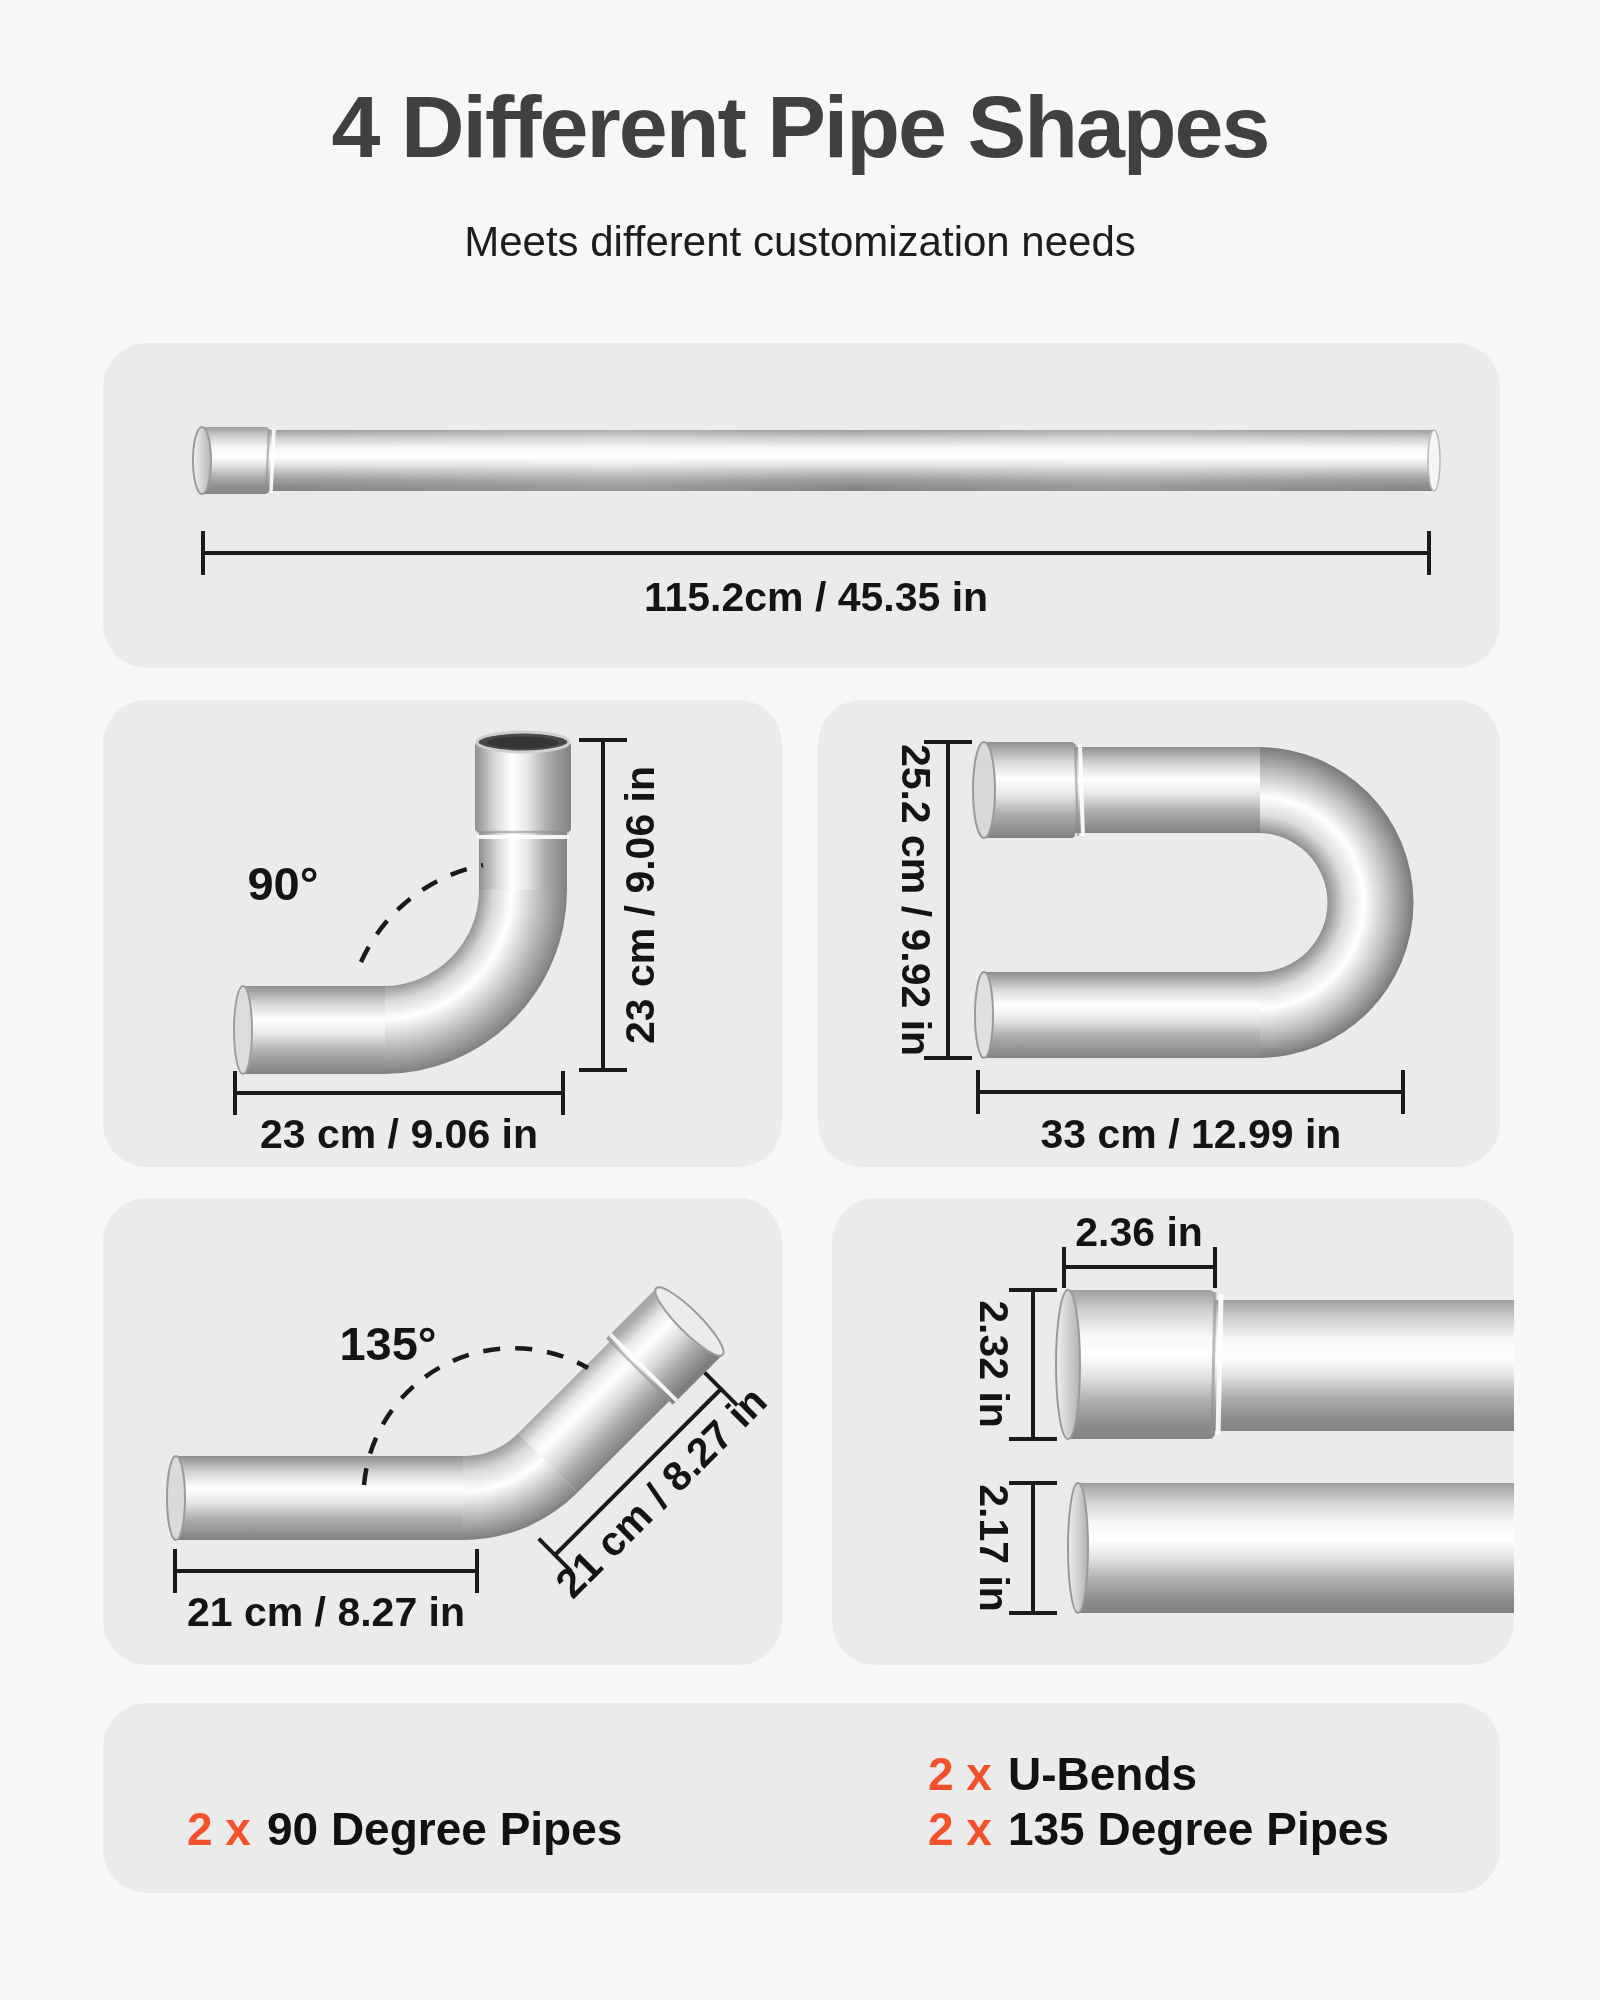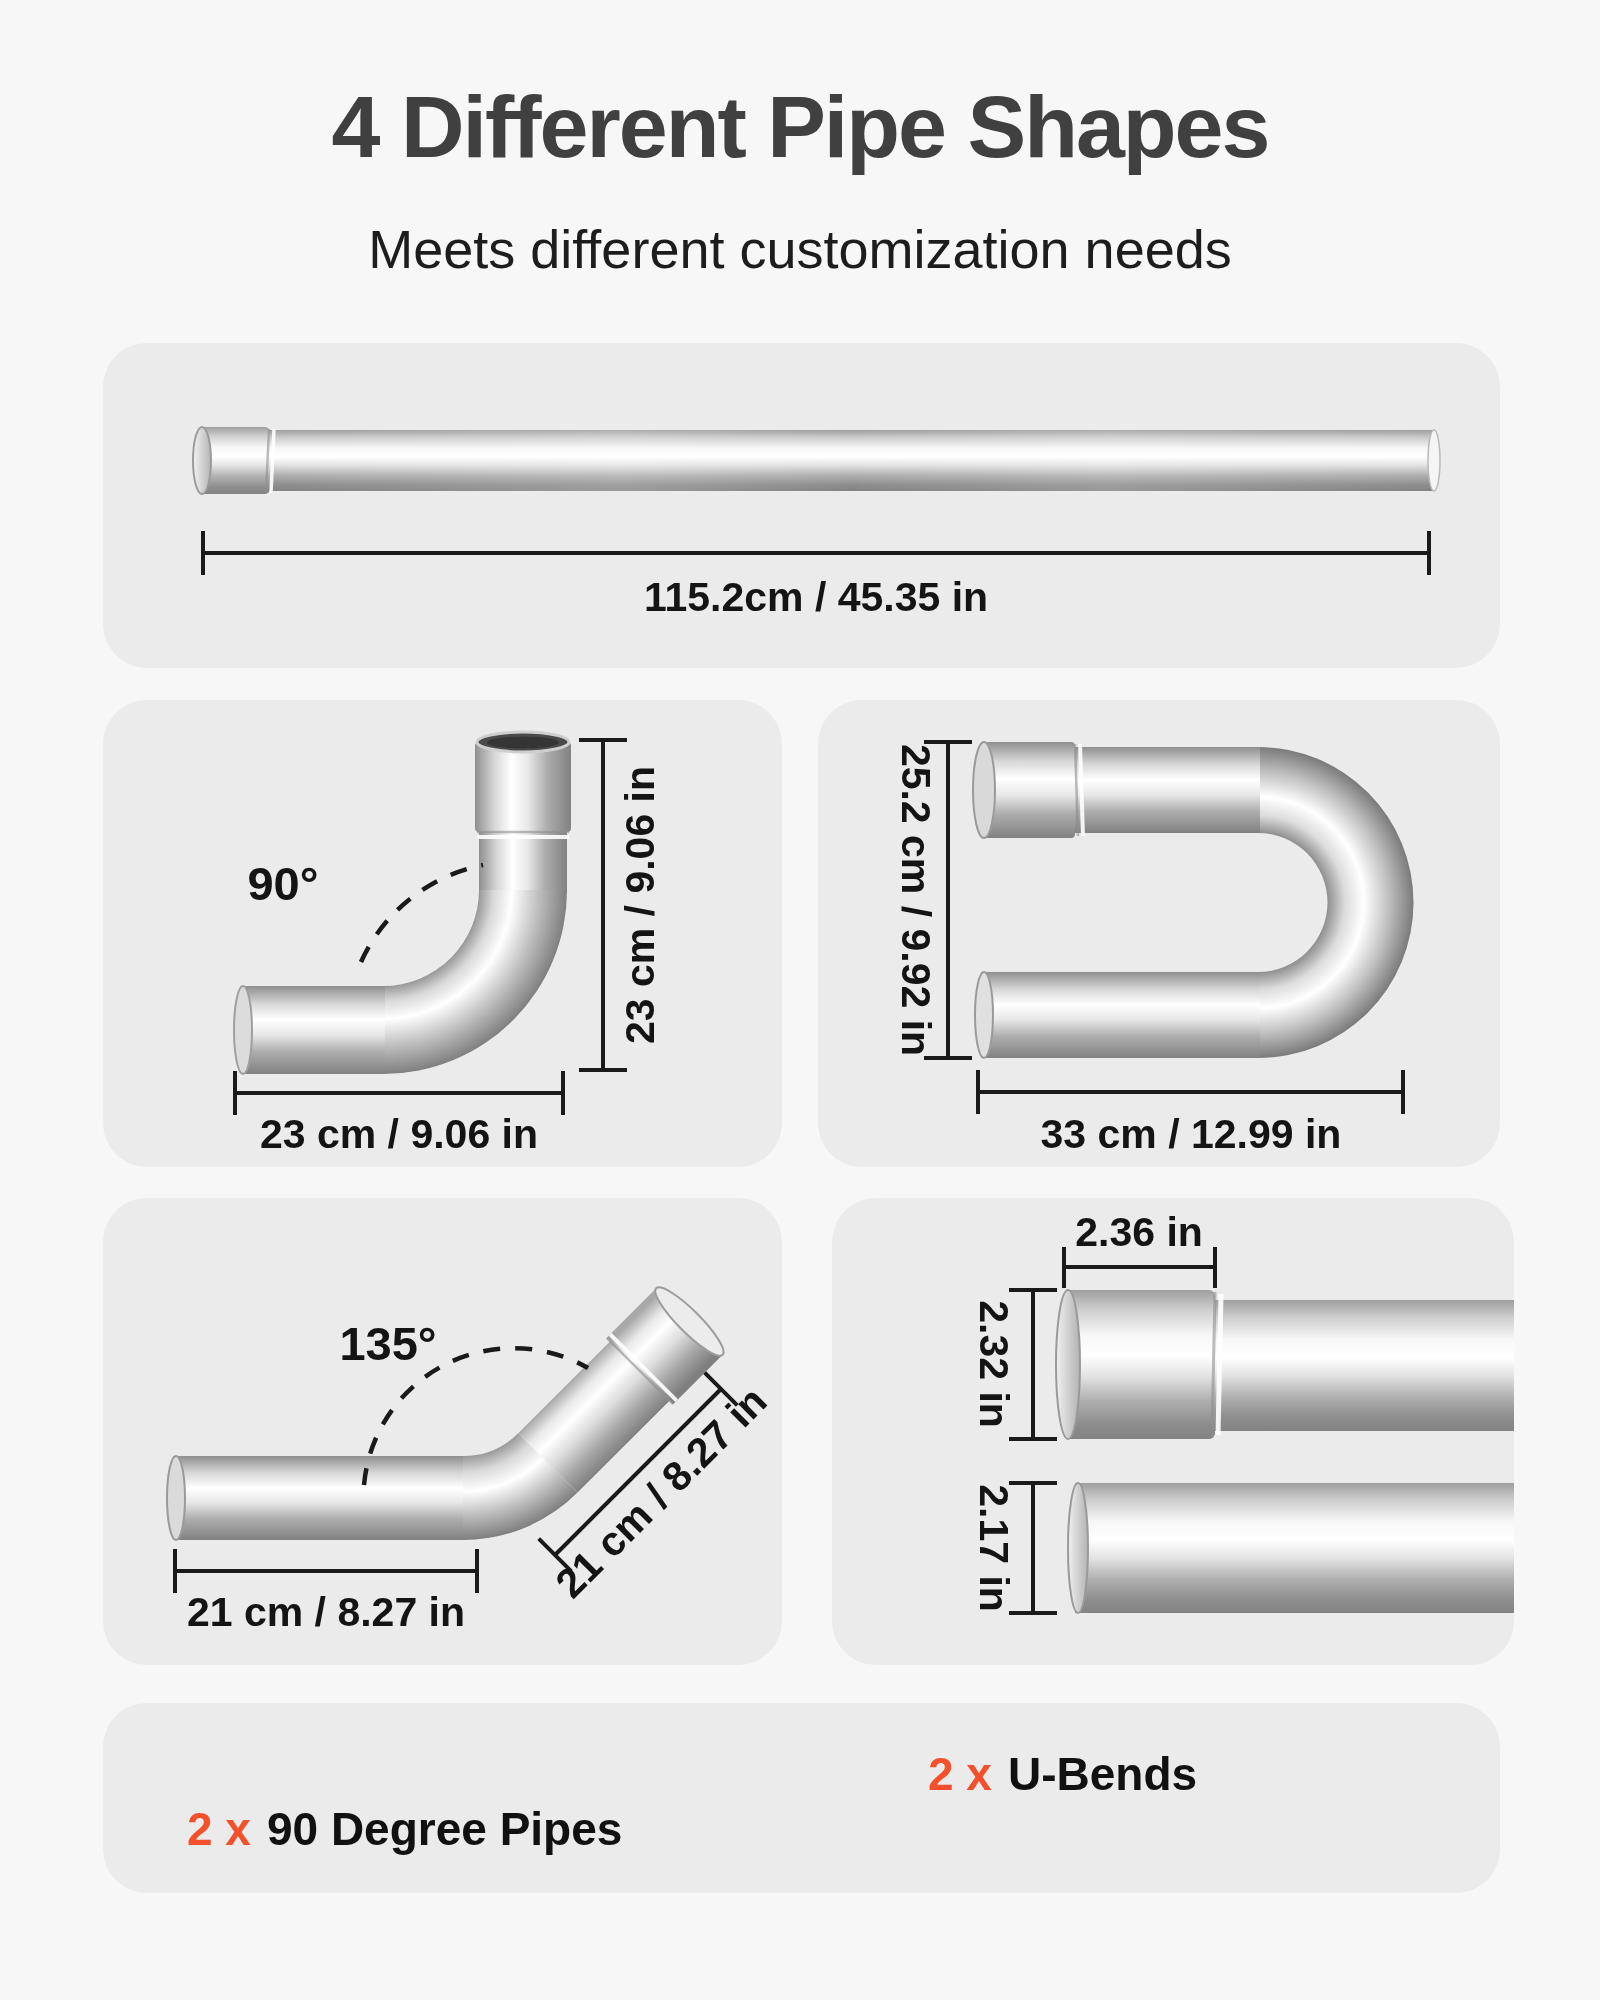--- a/index.html
+++ b/index.html
@@ -9,21 +9,21 @@
     font-family:"Liberation Sans",sans-serif;
     color:#161616;overflow:hidden;
   }
   .page-title{
     position:absolute;left:0;top:76px;width:1600px;
     text-align:center;font-size:88px;font-weight:800;letter-spacing:-2px;
     color:#404040;margin:0;
   }
   .page-subtitle{
     position:absolute;left:0;top:218px;width:1600px;
-    text-align:center;font-size:54px;font-weight:400;color:#1d1d1d;
+    text-align:center;font-size:42px;font-weight:400;color:#1d1d1d;
   }
   .card{
     position:absolute;background:#ebebeb;border-radius:44px;overflow:hidden;
   }
   .card-straight{left:103px;top:343px;width:1397px;height:325px;}
   .card-elbow90{left:103px;top:700px;width:679px;height:467px;}
   .card-ubend{left:818px;top:700px;width:682px;height:467px;}
   .card-elbow135{left:103px;top:1198px;width:679px;height:467px;}
   .card-diameters{left:832px;top:1198px;width:682px;height:467px;}
   .card-list{left:103px;top:1703px;width:1397px;height:190px;}
@@ -293,13 +293,16 @@
   </svg>
 </section>
 
 <section class="card card-list">
   <div class="list-item" style="left:84px;top:99px;text-align:right;">
     <span class="qty">2 x</span><span>90 Degree Pipes</span>
   </div>
   <div class="list-item" style="left:825px;top:44px;">
     <span class="qty">2 x</span><span>U-Bends</span>
   </div>
+  <div class="list-item" style="left:825px;top:99px;">
+    <span class="qty">2 x</span><span>135 Degree Pipes</span>
+  </div>
 </section>
 
 </body></html>

